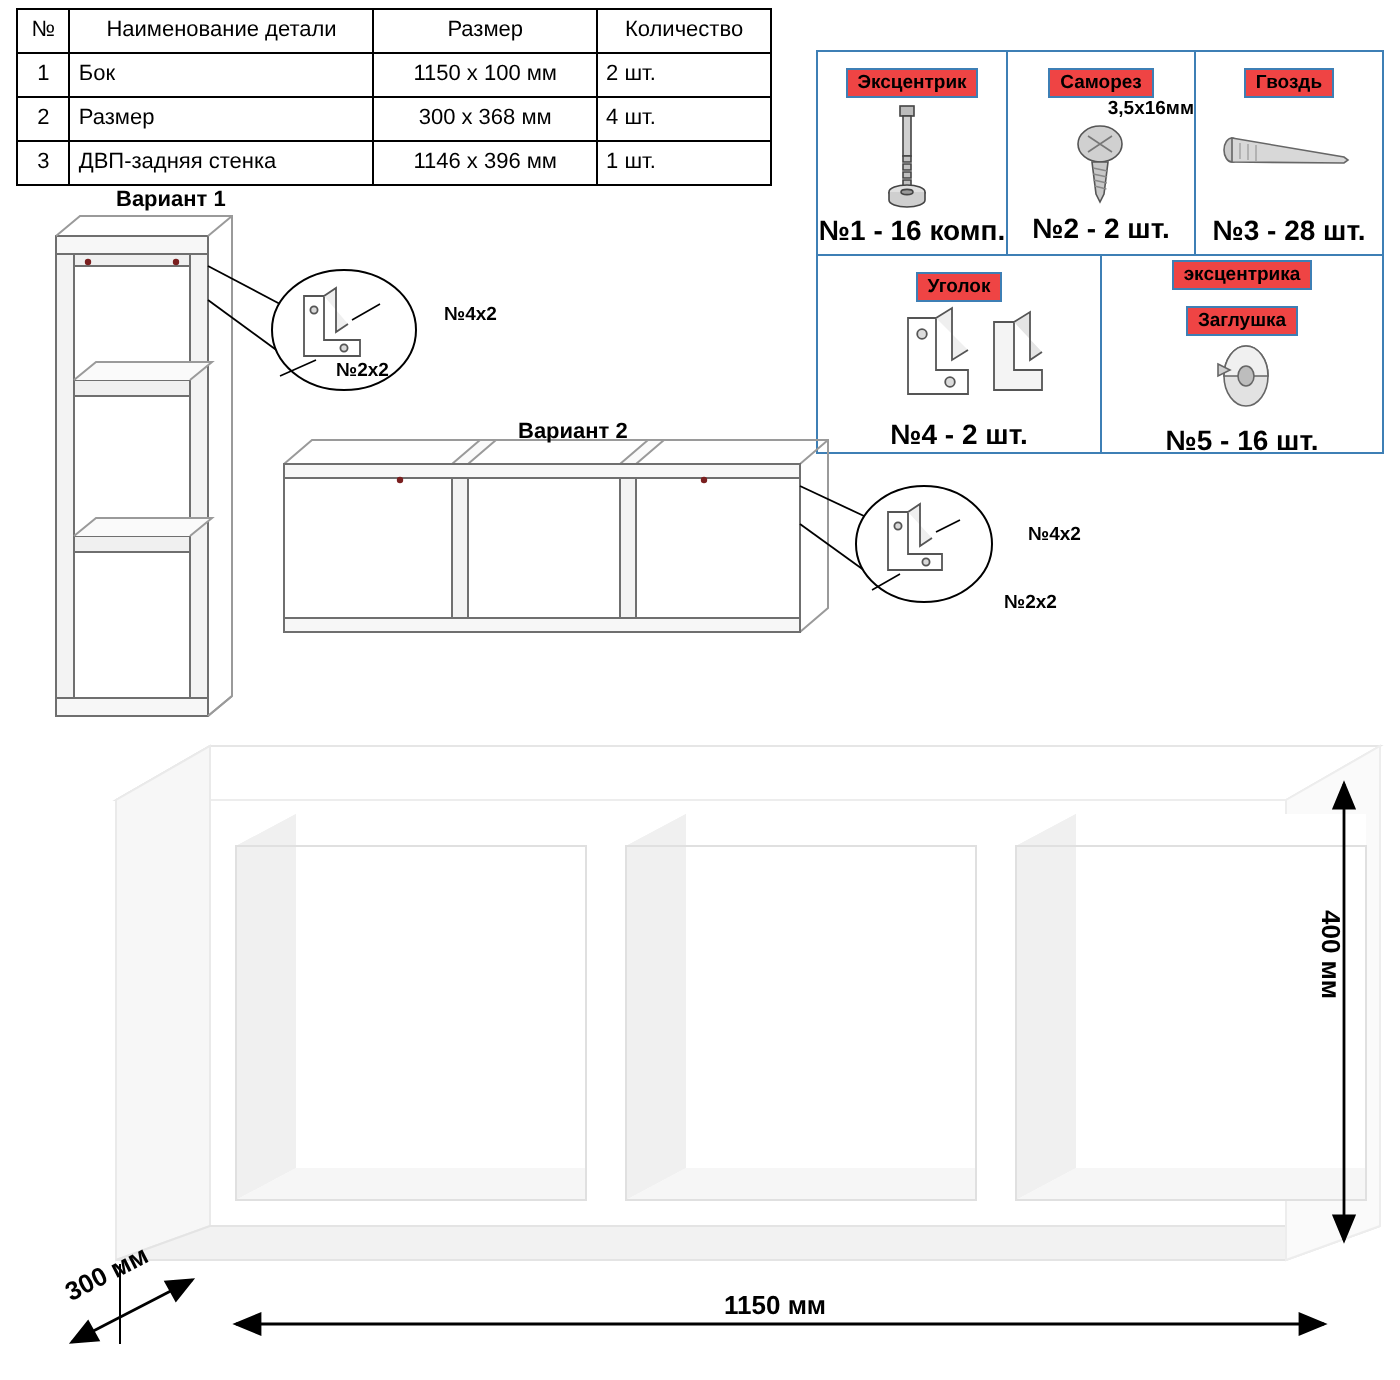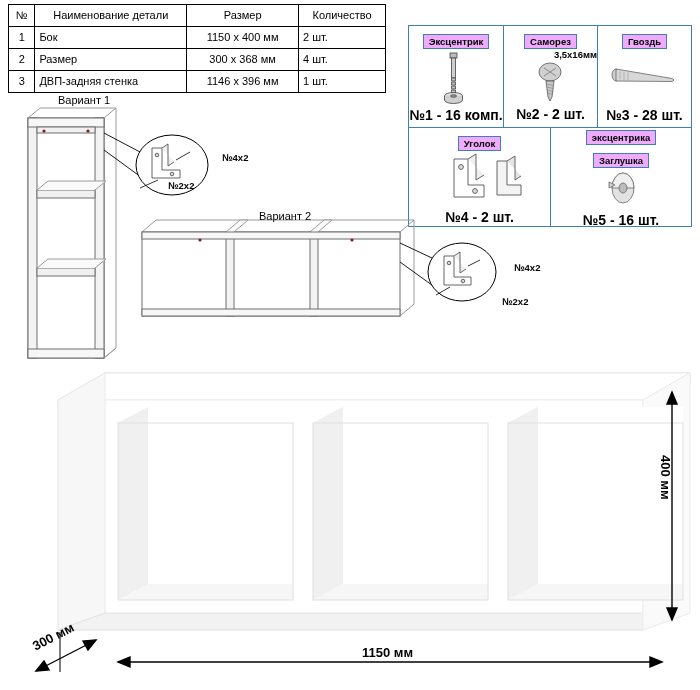--- a/index.html
+++ b/index.html
@@ -50,21 +50,21 @@
     box-sizing: border-box;
     background: #fff;
   }
   .hw-cell {
     position: absolute;
     box-sizing: border-box;
     text-align: center;
   }
   .hw-title {
     display: inline-block;
-    background: #f0abfc;
+    background: #ef4444;
     border: 1px solid #3e7fb5;
     font-size: 9.5px;
     font-weight: bold;
     padding: 1px 5px;
     line-height: 11px;
     color: #000;
   }
   .hw-caption {
     font-size: 14px;
     font-weight: bold;
@@ -73,21 +73,21 @@
   .hw-art { height: 56px; position: relative; }
   .hw-sep {
     position: absolute;
     background: #3e7fb5;
   }
 
   
   .lbl-bold {
     position: absolute;
     font-size: 11px;
-    font-weight: normal;
+    font-weight: bold;
     padding-left: 25px;
   }
   .lbl-small {
     position: absolute;
     font-size: 9.5px;
     font-weight: bold;
     padding-left: 40px;
   }
   .lbl-dim {
     position: absolute;
@@ -107,21 +107,21 @@
       <th class="col-num">№</th>
       <th class="col-name">Наименование детали</th>
       <th class="col-size">Размер</th>
       <th class="col-qty">Количество</th>
     </tr>
   </thead>
   <tbody>
     <tr>
       <td class="col-num">1</td>
       <td class="col-name">Бок</td>
-      <td class="col-size">1150 x 400 мм</td>
+      <td class="col-size">1150 x 100 мм</td>
       <td class="col-qty">2 шт.</td>
     </tr>
     <tr>
       <td class="col-num">2</td>
       <td class="col-name">Размер</td>
       <td class="col-size">300 x 368 мм</td>
       <td class="col-qty">4 шт.</td>
     </tr>
     <tr>
       <td class="col-num">3</td>

